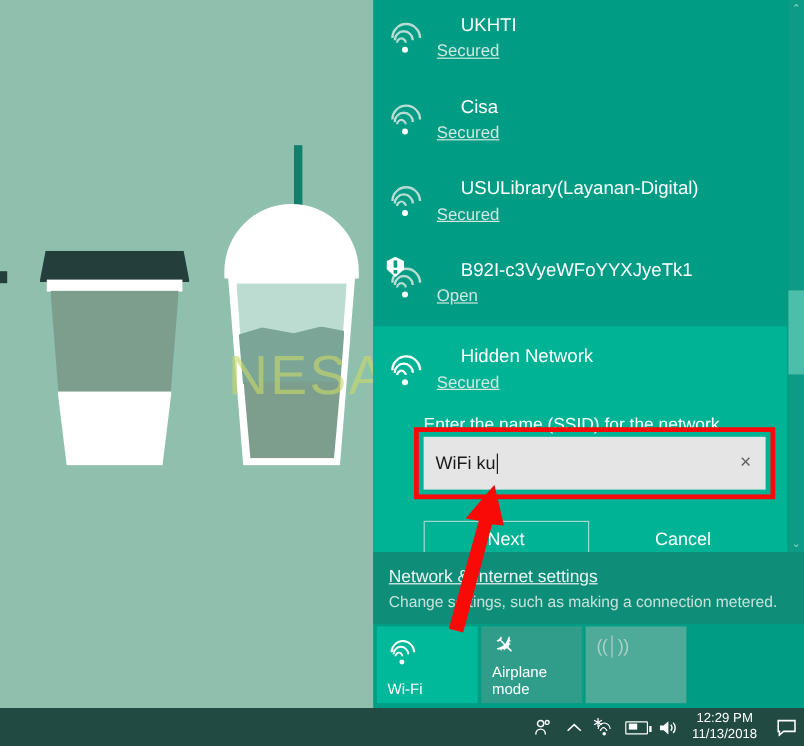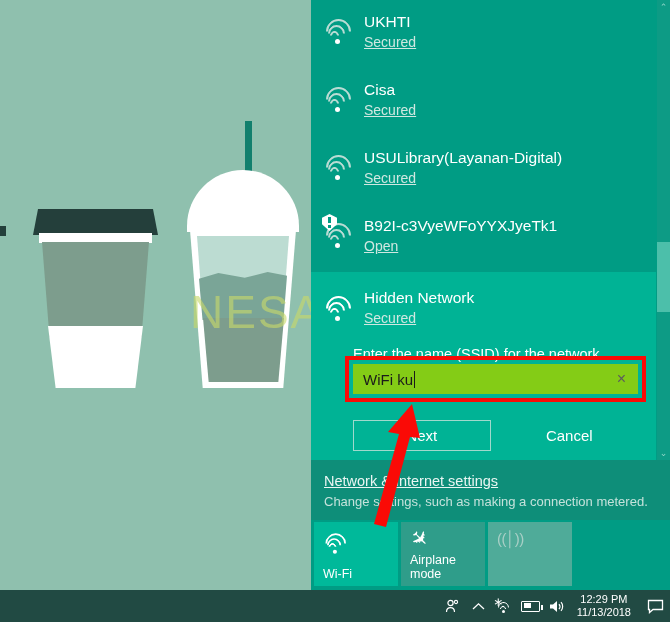--- a/index.html
+++ b/index.html
@@ -111,20 +111,21 @@
   }
   .net-row.selected { background: #00b395; align-items: center; }
   .net-icon {
     width: 34px; min-width: 34px; height: 34px;
     position: relative; margin-top: 6px;
   }
   .net-text { padding-left: 7px; padding-top: 3px; }
   .net-name {
     color: #ffffff; font-size: 15.5px; line-height: 20px;
     white-space: nowrap;
+    margin-left: 20px;
   }
   .net-status {
     color: #cfe8e1; font-size: 14px; line-height: 19px; margin-top: 1px; text-decoration: underline;
   }
 
   
   .wifi-glyph { position: absolute; left: 0; top: 0; width: 34px; height: 30px; }
   .wifi-glyph i {
     position: absolute;
     border: 2.6px solid #ffffff;
@@ -168,21 +169,21 @@
     margin-left: 30px; margin-right: 6px;
   }
   .red-box {
     position: absolute; left: -8px; top: -8px;
     right: -8px; bottom: -8px;
     border: 4px solid #fa0a06;
   }
   .ssid-input {
     position: relative;
     display: flex; align-items: center;
-    height: 30px; background: #84cc16;
+    height: 44px; background: #e5e5e5;
     padding: 0 4px 0 10px;
   }
   .ssid-input .val {
     color: #1b1b1b; font-size: 15px; flex: 1;
     display: flex; align-items: center;
   }
   .caret {
     display: inline-block; width: 1px; height: 17px;
     background: #1b1b1b; margin-left: 1px;
   }

